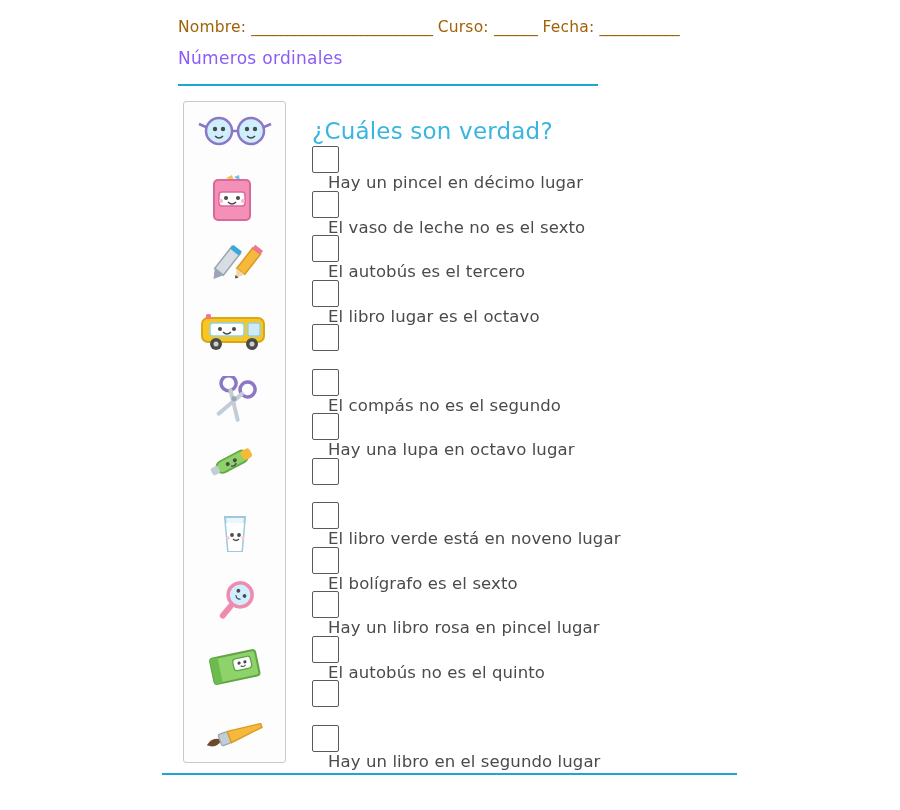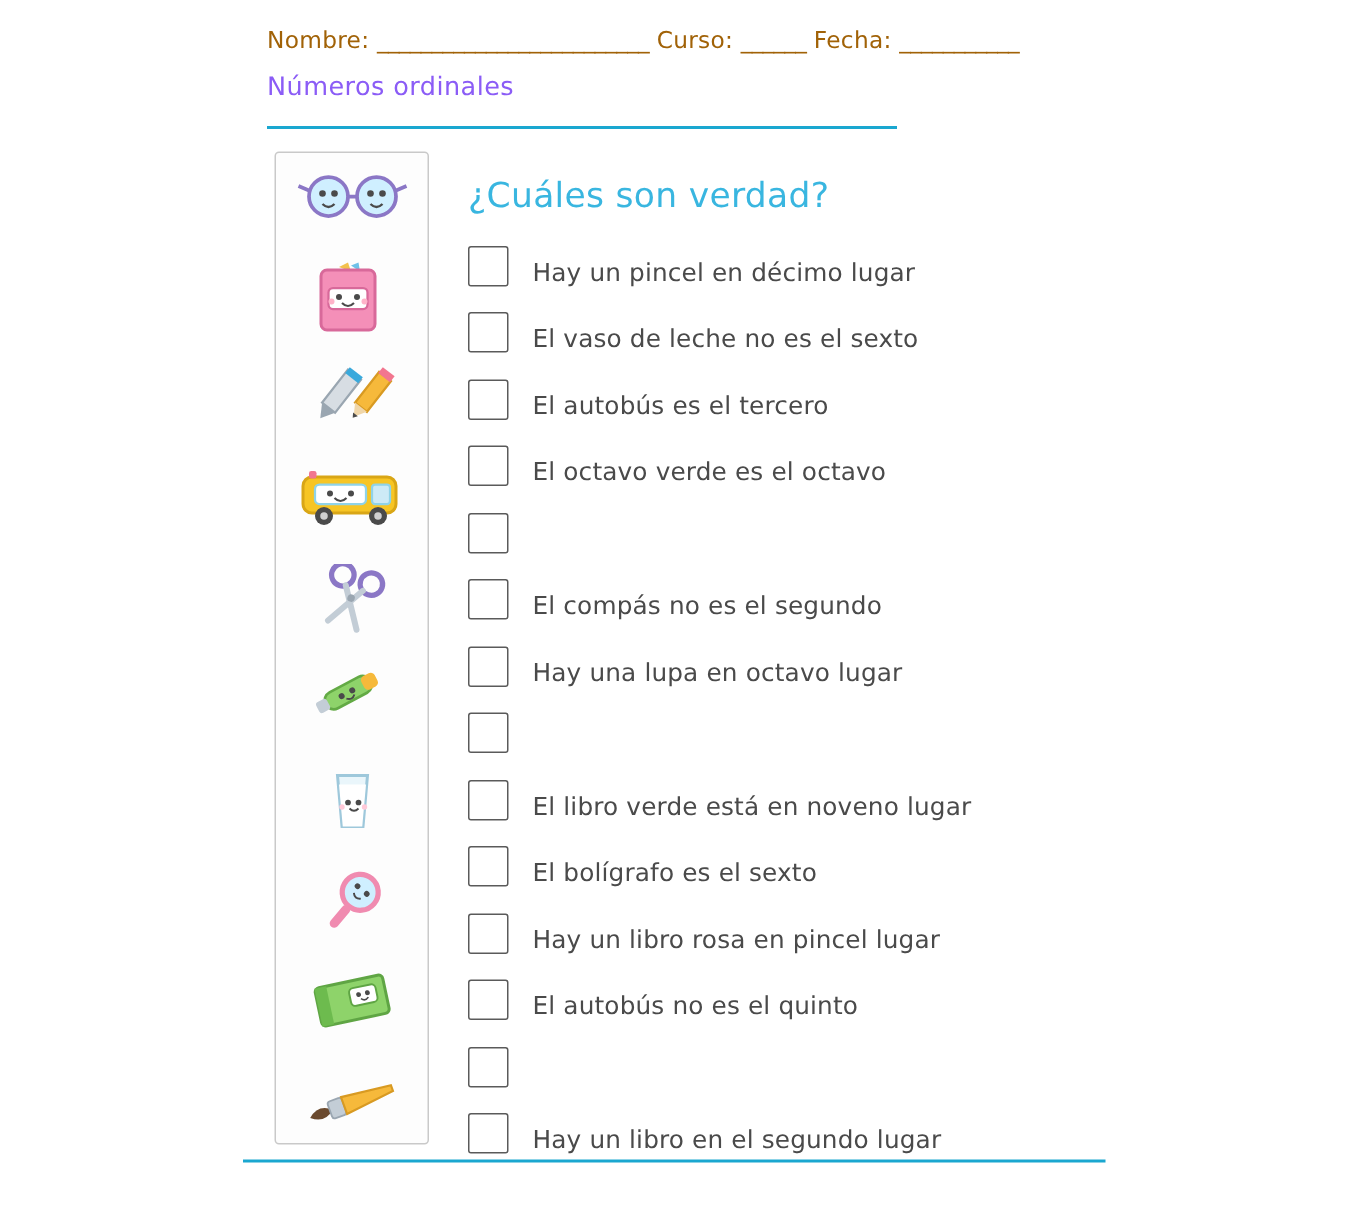--- a/index.html
+++ b/index.html
@@ -101,22 +101,23 @@
   }
 
   .q-list {
     position: absolute;
     left: 312px;
     top: 146px;
     width: 560px;
   }
   .q-row {
     display: flex;
-    align-items: flex-end;
+    align-items: flex-start;
     height: 44.5px;
+    flex-direction: column;
   }
   .q-box {
     width: 25px;
     height: 25px;
     border: 1.6px solid #5a5a5a;
     border-radius: 2px;
     background: #fff;
     flex: 0 0 auto;
   }
   .q-text {
@@ -292,21 +293,21 @@
     <div class="q-row">
       <div class="q-box"></div>
       <div class="q-text">El vaso de leche no es el sexto</div>
     </div>
     <div class="q-row">
       <div class="q-box"></div>
       <div class="q-text">El autobús es el tercero</div>
     </div>
     <div class="q-row">
       <div class="q-box"></div>
-      <div class="q-text">El octavo verde es el octavo</div>
+      <div class="q-text">El libro lugar es el octavo</div>
     </div>
     <div class="q-row">
       <div class="q-box"></div>
     </div>
     <div class="q-row">
       <div class="q-box"></div>
       <div class="q-text">El compás no es el segundo</div>
     </div>
     <div class="q-row">
       <div class="q-box"></div>

